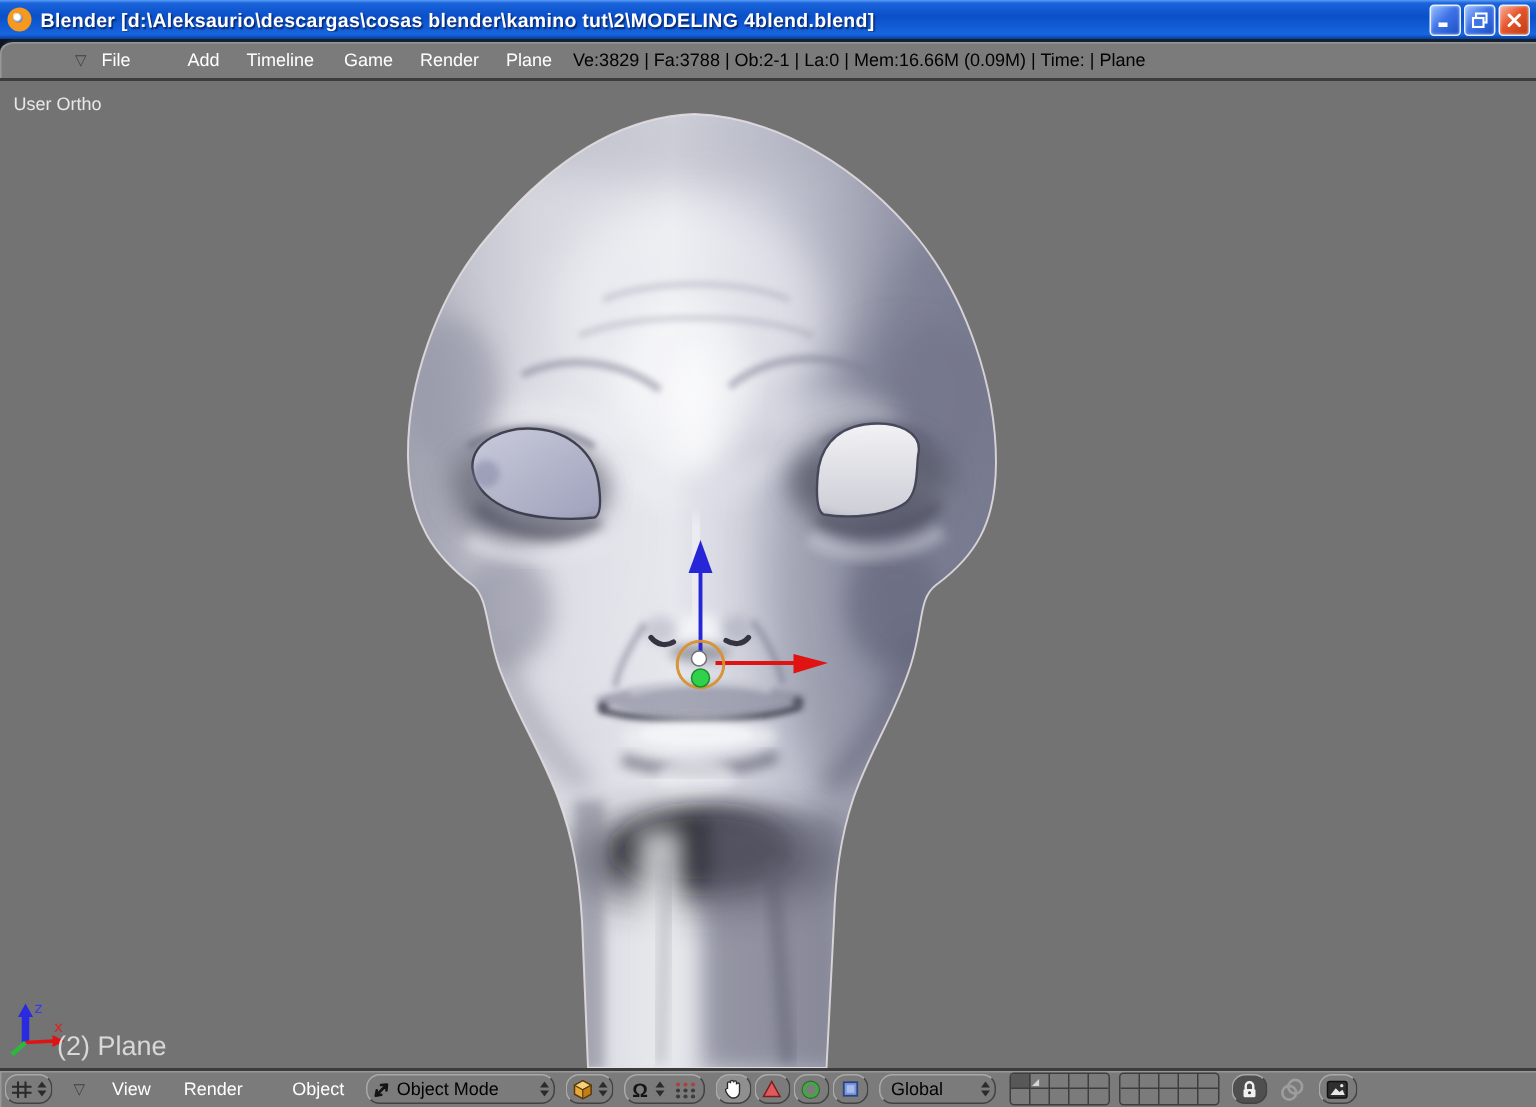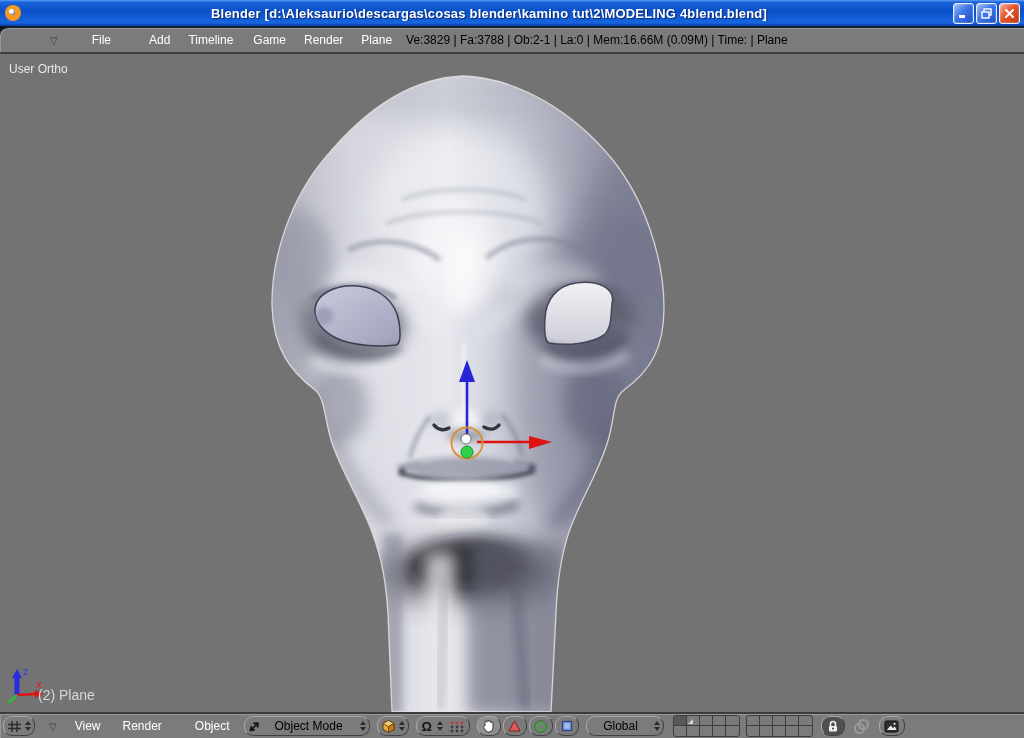--- a/index.html
+++ b/index.html
@@ -1,18 +1,18 @@
 <!DOCTYPE html>
 <html><head>
 <meta charset="utf-8">
 <style>
   * { box-sizing: border-box; margin: 0; padding: 0; }
   html,body { width:1024px; height:738px; overflow:hidden; background:#10161f;
     font-family:"Liberation Sans", sans-serif; }
-  .screen { position:relative; width:1024px; height:738px;text-align:center; }
+  .screen { position:relative; width:1024px; height:738px; }
 
   
   .titlebar { position:absolute; top:0; left:0; width:100%; height:26px;
     background:linear-gradient(180deg,#5a9cf4 0%,#1a64dc 8%,#0a50c8 42%,#1766e0 88%,#073c9c 100%);
     display:flex; align-items:center; padding:0 4px 0 5px; }
   .app-icon { width:16px; height:16px; border-radius:50%;
     background:radial-gradient(circle at 38% 38%, #ffd9a0 0 18%, #f59a1e 19% 70%, #c4690a 100%);
     position:relative; flex:0 0 auto; }
   .app-icon::after { content:""; position:absolute; left:4px; top:4px; width:6px; height:6px;
     border-radius:50%; background:radial-gradient(circle at 40% 40%, #fff 0 35%, #2a57c8 80%); }
@@ -56,21 +56,21 @@
   .layers .cell { border-right:1px solid #3e3e3e; border-bottom:1px solid #3e3e3e; position:relative; }
   .layers .cell:nth-child(5n) { border-right:none; }
   .layers .cell:nth-child(n+6) { border-bottom:none; }
   .layers .cell.active { background:#585858; }
   .layers .cell .marker { position:absolute; left:1px; bottom:1px; width:5px; height:5px;
     background:#d6d6d6; clip-path:polygon(0 100%,100% 100%,100% 0); }
 
   
   .viewport { position:absolute; top:54px; left:0; width:1024px; height:658px; background:#737373; }
   .vp-label { position:absolute; left:9px; top:8px; color:#e8e8e8; font-size:12px; }
-  .vp-status { position:absolute; left:38px; top:633px; color:#d8d8d8; font-size:14px; }
+  .vp-status { position:absolute; left:38px; top:633px; color:#d8d8d8; font-size:18px; }
   svg text { font-family:"DejaVu Sans", sans-serif; }
 </style>
 </head>
 <body>
 
 <div class="screen">
 
   <div class="titlebar">
     <div class="app-icon"></div>
     <div class="title-text">Blender [d:\Aleksaurio\descargas\cosas blender\kamino tut\2\MODELING 4blend.blend]</div>
@@ -87,21 +87,21 @@
     </div>
     <div class="win-btn red">
       <svg width="11" height="11" viewBox="0 0 11 11">
           <path d="M2 2 L9 9 M9 2 L2 9" stroke="#fff" stroke-width="2" stroke-linecap="round"></path>
         </svg>
     </div>
   </div>
 
   <div class="bheader top">
     <span class="collapse-arrow" style="margin-left:44px">▽</span>
-    <span class="menu-label" style="margin-left:24px">File</span>
+    <span class="menu-label" style="margin-left:0">File</span>
     <span class="menu-label" style="margin-left:30px">Add</span>
     <span class="menu-label" style="margin-left:10px">Timeline</span>
     <span class="menu-label" style="margin-left:12px">Game</span>
     <span class="menu-label" style="margin-left:10px">Render</span>
     <span class="menu-label" style="margin-left:10px">Plane</span>
     <span class="stats-text">Ve:3829 | Fa:3788 | Ob:2-1 | La:0  | Mem:16.66M (0.09M)  | Time: | Plane</span>
   </div>
 
   <div class="viewport">
     <span class="vp-label">User Ortho</span>

